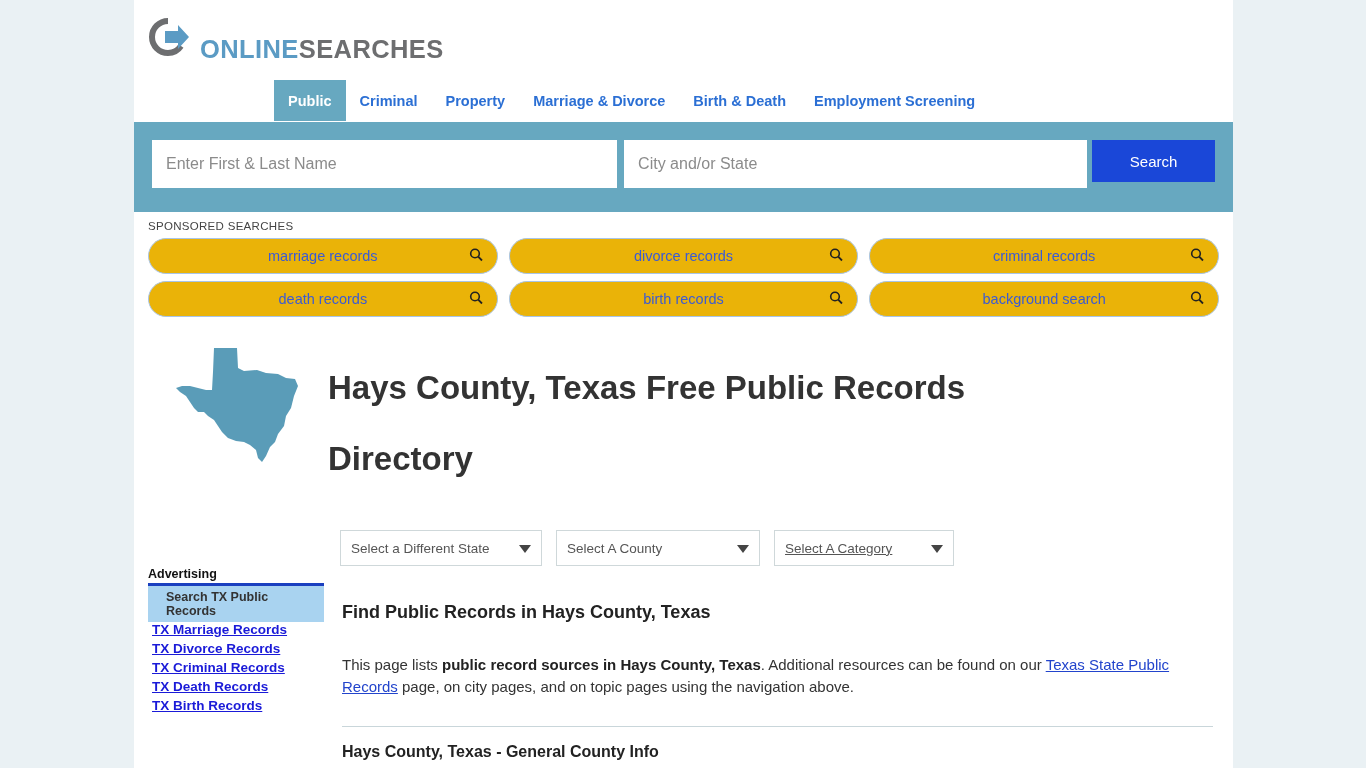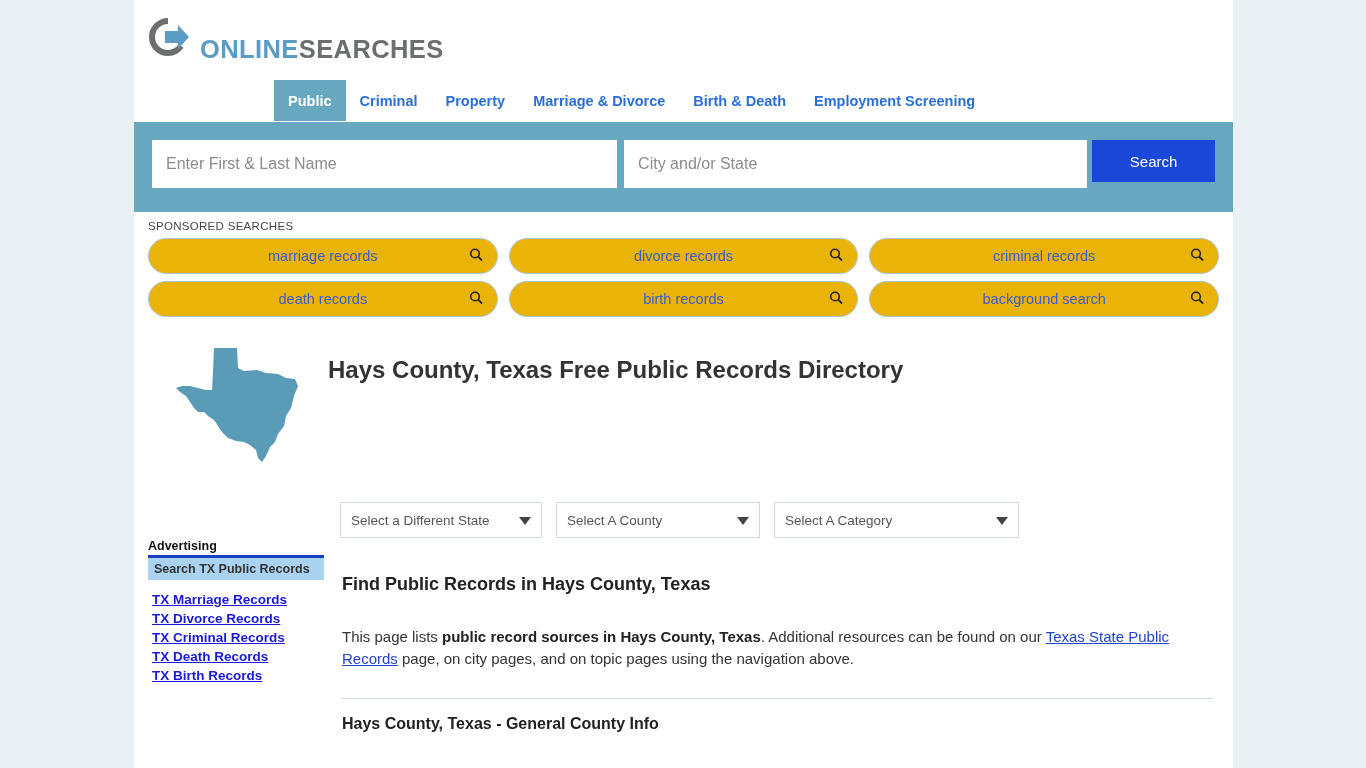--- a/index.html
+++ b/index.html
@@ -134,22 +134,22 @@
 
   
   .title-block {
     display: flex;
     align-items: flex-start;
     padding: 12px 14px 0 40px;
   }
   .state-map { width: 126px; height: 120px; flex: none; margin-top: 4px; }
   .page-title {
     margin: 10px 0 0 28px;
-    font-size: 24px;
-    line-height: 36px;
+    font-size: 33px;
+    line-height: 71px;
     font-weight: bold;
     color: #333333;
     max-width: 720px;
   }
 
   
   .body-row { display: flex; align-items: flex-start; }
   .sidebar {
     width: 190px;
     flex: none;
@@ -162,22 +162,21 @@
     color: #111111;
     border-bottom: 3px solid #1a3fbf;
     padding-bottom: 2px;
     margin-bottom: 0;
   }
   .ad-badge {
     background: #a9d3f0;
     color: #333333;
     font-size: 12.5px;
     font-weight: bold;
-    padding: 4px 6px;
-    margin-bottom: 12px;
+    padding: 4px 18px;
   }
   .ad-link {
     display: block;
     font-size: 13.5px;
     font-weight: bold;
     color: #1a1ad8;
     text-decoration: underline;
     margin-bottom: 4px;
     padding-left: 4px;
     cursor: pointer;
@@ -206,21 +205,21 @@
     position: absolute;
     right: 10px; top: 50%;
     margin-top: -3px;
     width: 0; height: 0;
     border-left: 6px solid transparent;
     border-right: 6px solid transparent;
     border-top: 8px solid #444444;
   }
   .w-state { width: 202px; }
   .w-county { width: 204px; }
-  .w-category { width: 245px; }
+  .w-category { width: 180px; text-decoration: underline; }
 
   .section-head {
     font-size: 18px;
     font-weight: bold;
     color: #222222;
     margin: 36px 0 0 2px;
   }
   .paragraph {
     font-size: 15px;
     line-height: 22px;

